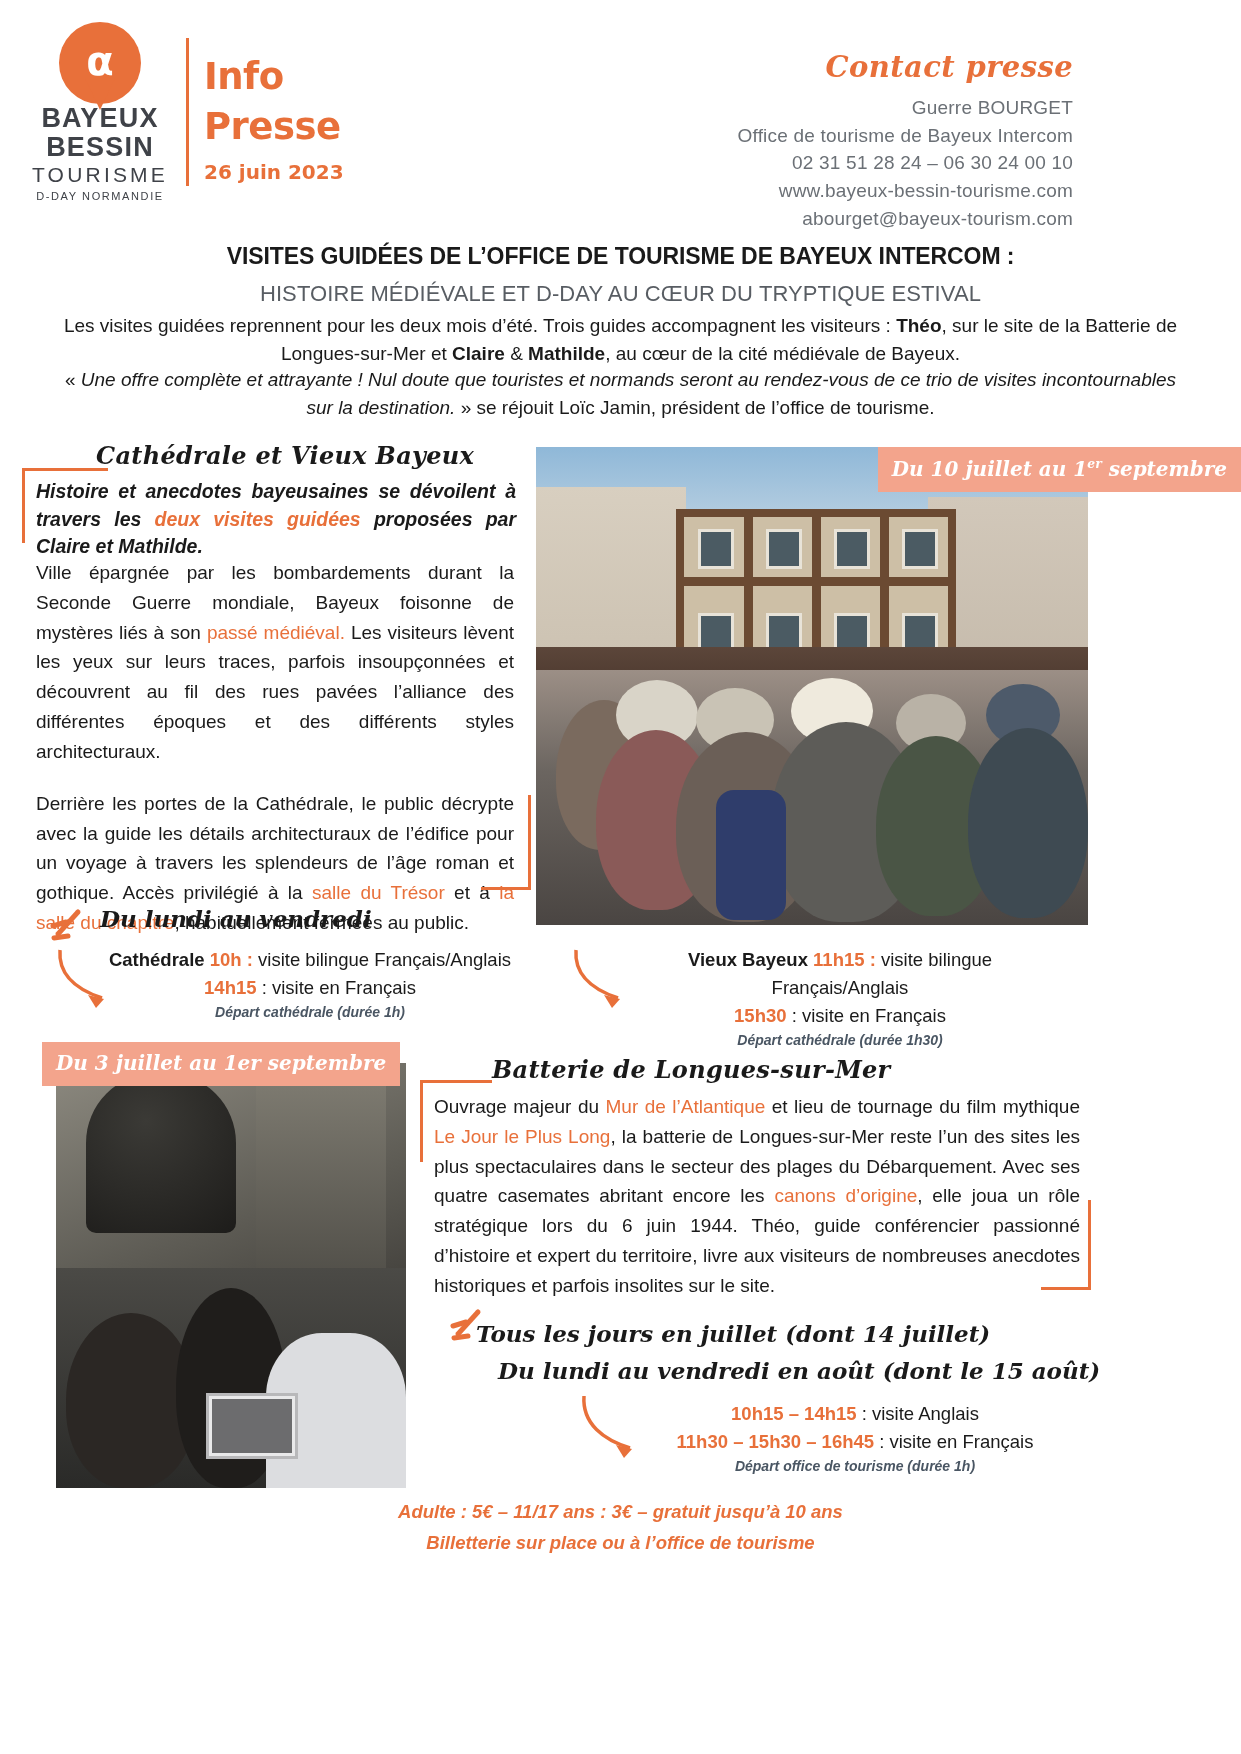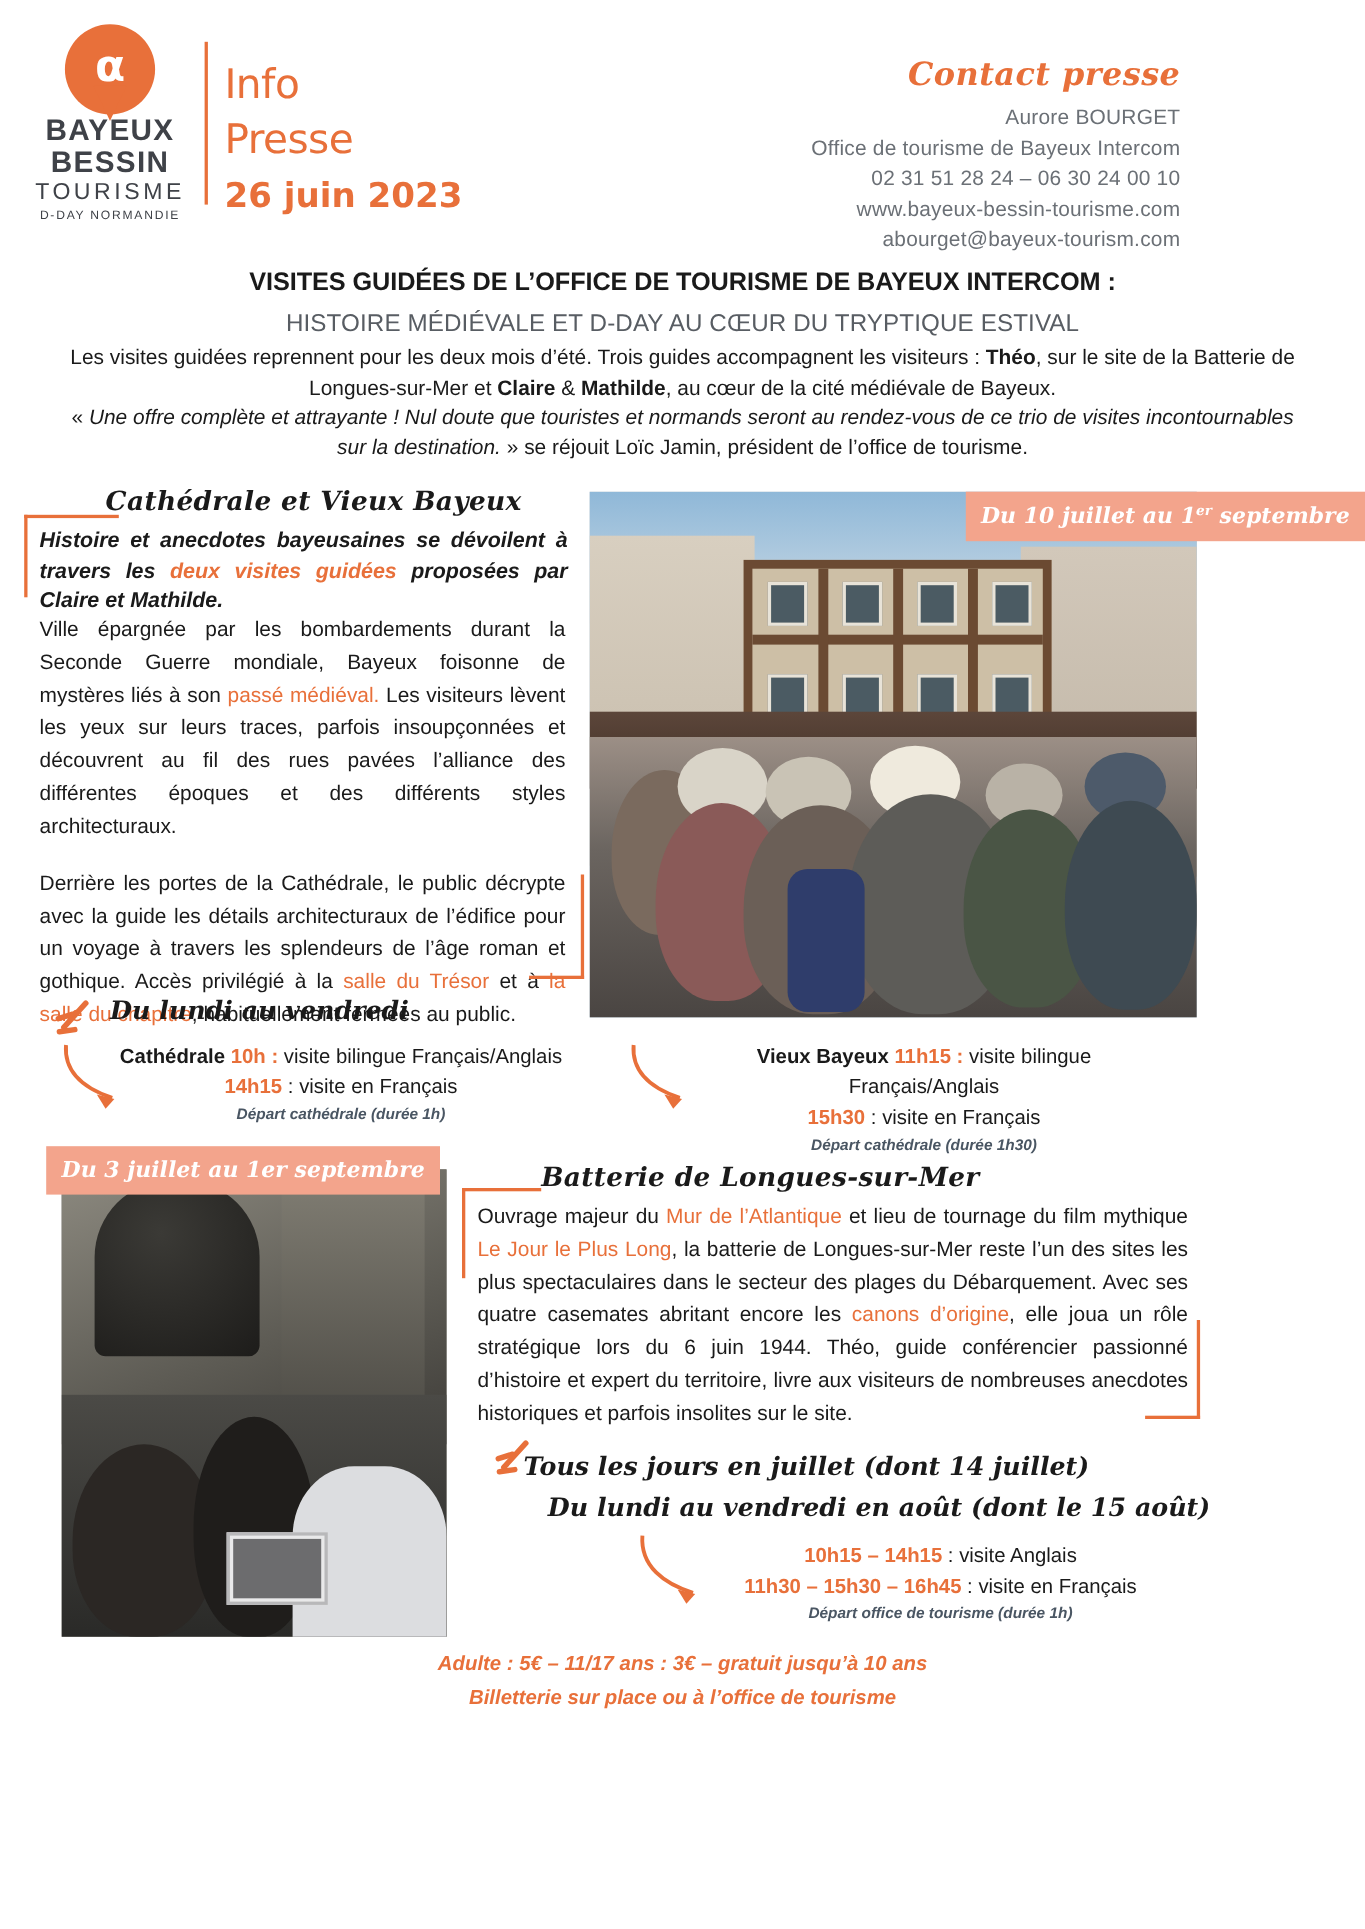--- a/index.html
+++ b/index.html
@@ -84,27 +84,27 @@
     width: 3px; height: 148px;
     background: #E8703A;
   }
   .title-block {
     position: absolute;
     left: 204px; top: 52px;
   }
   .title-info, .title-presse {
     font-size: 37px;
     color: #E8703A;
-    font-weight: normal;
+    font-weight: bold;
     font-family: "DejaVu Sans", sans-serif;
     letter-spacing: -0.5px;
     line-height: 1.35;
   }
   .title-date {
-    font-size: 31px;
+    font-size: 20px;
     color: #E8703A;
     font-weight: bold;
     font-family: "DejaVu Sans", sans-serif;
     margin-top: 8px;
   }
   .contact-block {
     position: absolute;
     right: 168px; top: 50px;
     width: 500px;
     text-align: right;
@@ -356,21 +356,21 @@
     <div class="header-divider"></div>
 
     <div class="title-block">
       <div class="title-info">Info</div>
       <div class="title-presse">Presse</div>
       <div class="title-date">26 juin 2023</div>
     </div>
 
     <div class="contact-block">
       <div class="contact-title">Contact presse</div>
-      <div class="contact-line">Aurore BOURGET</div>
+      <div class="contact-line">Guerre BOURGET</div>
       <div class="contact-line">Office de tourisme de Bayeux Intercom</div>
       <div class="contact-line">02 31 51 28 24 – 06 30 24 00 10</div>
       <div class="contact-line">www.bayeux-bessin-tourisme.com</div>
       <div class="contact-line">abourget@bayeux-tourism.com</div>
     </div>
   </div>
 
   <div class="doc-title">VISITES GUIDÉES DE L’OFFICE DE TOURISME DE BAYEUX INTERCOM :</div>
   <div class="doc-subtitle">HISTOIRE MÉDIÉVALE ET D-DAY AU CŒUR DU TRYPTIQUE ESTIVAL</div>
 

